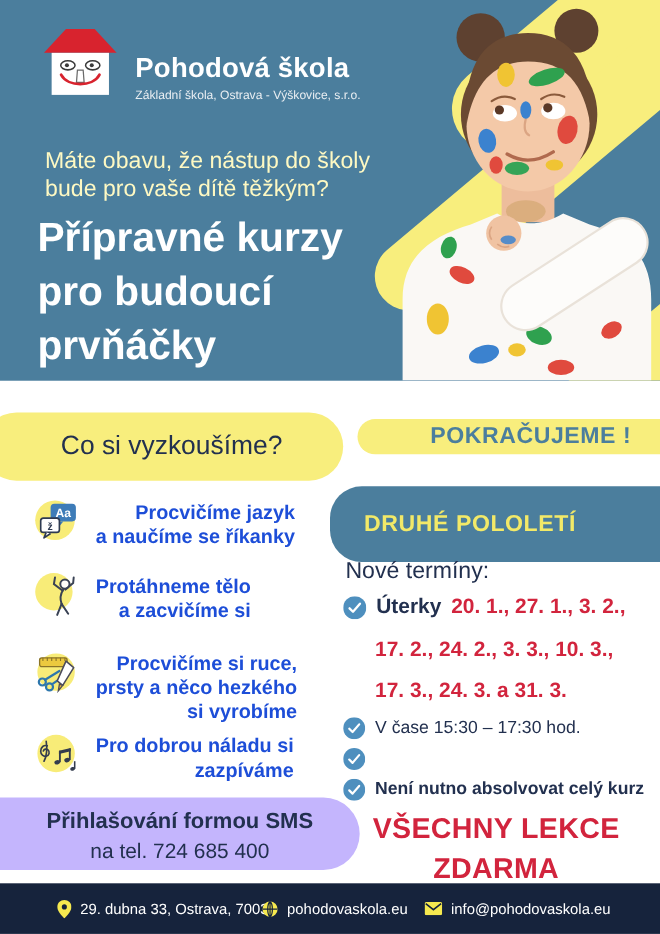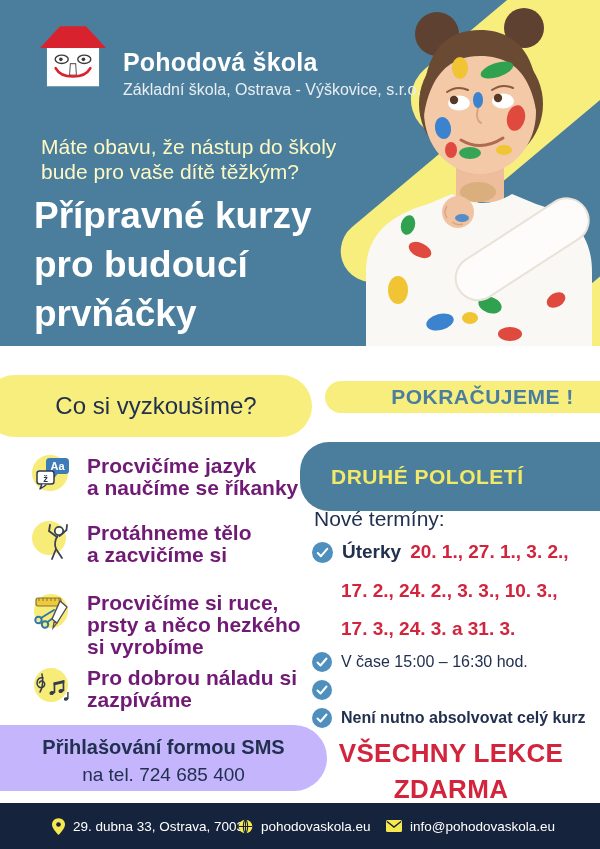--- a/index.html
+++ b/index.html
@@ -6,31 +6,31 @@
   .page{
     position:relative;width:600px;height:849px;margin:0 auto;background:#ffffff;
     font-family:"Liberation Sans",sans-serif;overflow:hidden;padding-left:40px;
   }
   
   .hero{position:absolute;left:0;top:0;width:600px;height:346px;background:#4b7e9d;overflow:hidden;}
   .hero-bg{position:absolute;left:0;top:0;}
   .logo{position:absolute;left:33px;top:22px;display:flex;align-items:flex-start;gap:10px;}
   .logo-text{margin-top:26px;}
   .logo-name{color:#ffffff;font-size:25px;font-weight:700;letter-spacing:.2px;}
-  .logo-sub{color:#e9eef2;font-size:16px;margin-top:4px;}
+  .logo-sub{color:#e9eef2;font-size:11px;margin-top:4px;}
   .intro{position:absolute;left:41px;top:134px;color:#fef9c3;font-size:21px;line-height:25px;font-weight:500;}
   .headline{position:absolute;left:34px;top:191px;color:#ffffff;font-size:37px;line-height:49px;font-weight:700;}
   
   .pill-title{
     position:absolute;left:-16px;top:375px;width:328px;height:62px;background:#f8ee7d;border-radius:31px;
     display:flex;align-items:center;justify-content:center;padding-left:16px;box-sizing:border-box;
     color:#22304f;font-size:24px;font-weight:500;
   }
   .item{position:absolute;display:flex;gap:13px;}
-  .item-text{color:#701a75;font-size:21px;font-weight:700;line-height:22px;padding-top:3px;}
+  .item-text{color:#1d4ed8;font-size:18px;font-weight:700;line-height:22px;padding-top:3px;text-align:right;}
   .item-1{left:30px;top:452px;}
   .item-2{left:30px;top:519px;}
   .item-3{left:30px;top:589px;}
   .item-4{left:30px;top:664px;}
   .sms-box{
     position:absolute;left:0;top:725px;width:327px;height:66px;background:#c4b5fd;border-radius:0 33px 33px 0;
     text-align:center;color:#22304f;box-sizing:border-box;padding-top:9px;
   }
   .sms-line1{font-size:20px;font-weight:700;line-height:27px;}
   .sms-line2{font-size:19px;font-weight:400;line-height:27px;}
@@ -248,21 +248,21 @@
     <span class="dates-red">20. 1., 27. 1., 3. 2.,</span>
   </div>
   <div class="dates-red dates-line2">17. 2., 24. 2., 3. 3., 10. 3.,</div>
   <div class="dates-red dates-line3">17. 3., 24. 3. a 31. 3.</div>
 
   <div class="note note-1">
     <svg class="icon" width="20" height="20" viewBox="0 0 20 20">
       <circle cx="10" cy="10" r="10" fill="#4e8fbe"></circle>
       <path d="M5.5 10.5l3 3 6-7" stroke="#ffffff" stroke-width="2" fill="none" stroke-linecap="round" stroke-linejoin="round"></path>
     </svg>
-    <span>V čase 15:00 – 16:30 hod.</span>
+    <span>V čase 15:30 – 17:30 hod.</span>
   </div>
   <div class="note note-2">
     <svg class="icon" width="20" height="20" viewBox="0 0 20 20">
       <circle cx="10" cy="10" r="10" fill="#4e8fbe"></circle>
       <path d="M5.5 10.5l3 3 6-7" stroke="#ffffff" stroke-width="2" fill="none" stroke-linecap="round" stroke-linejoin="round"></path>
     </svg>
   </div>
   <div class="note note-3">
     <svg class="icon" width="20" height="20" viewBox="0 0 20 20">
       <circle cx="10" cy="10" r="10" fill="#4e8fbe"></circle>

